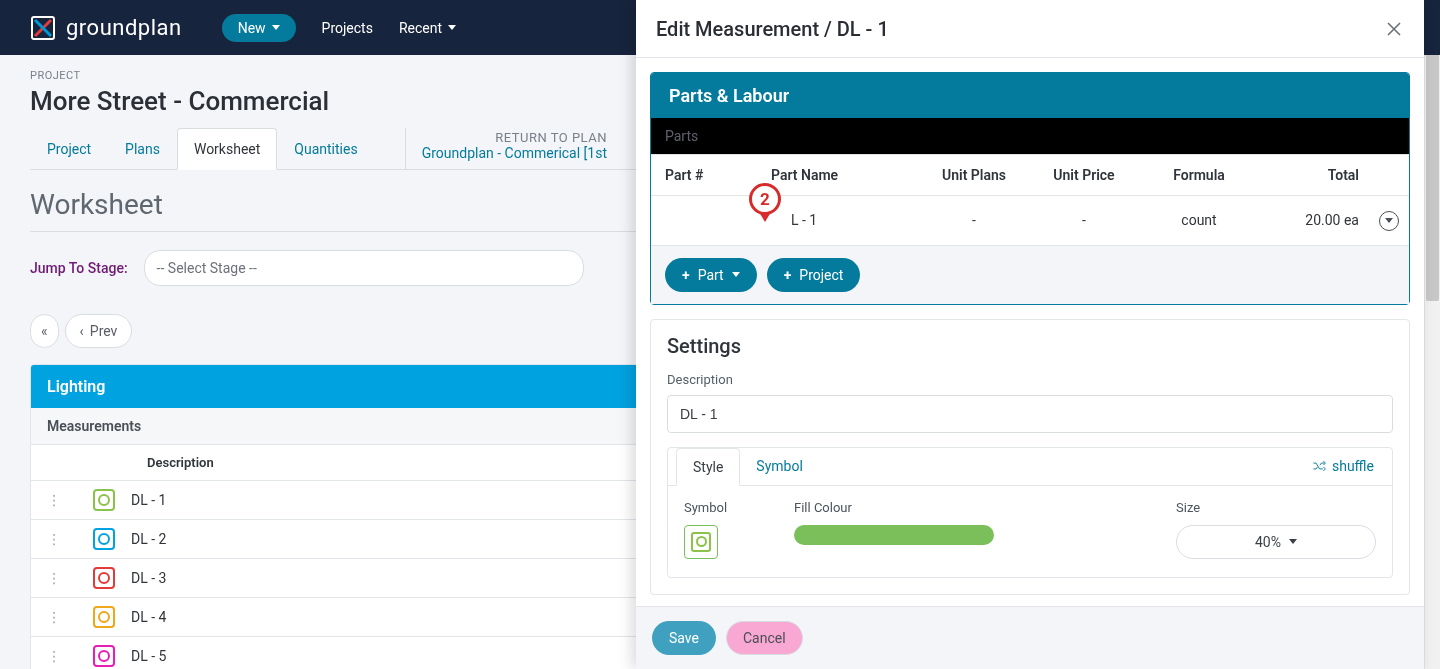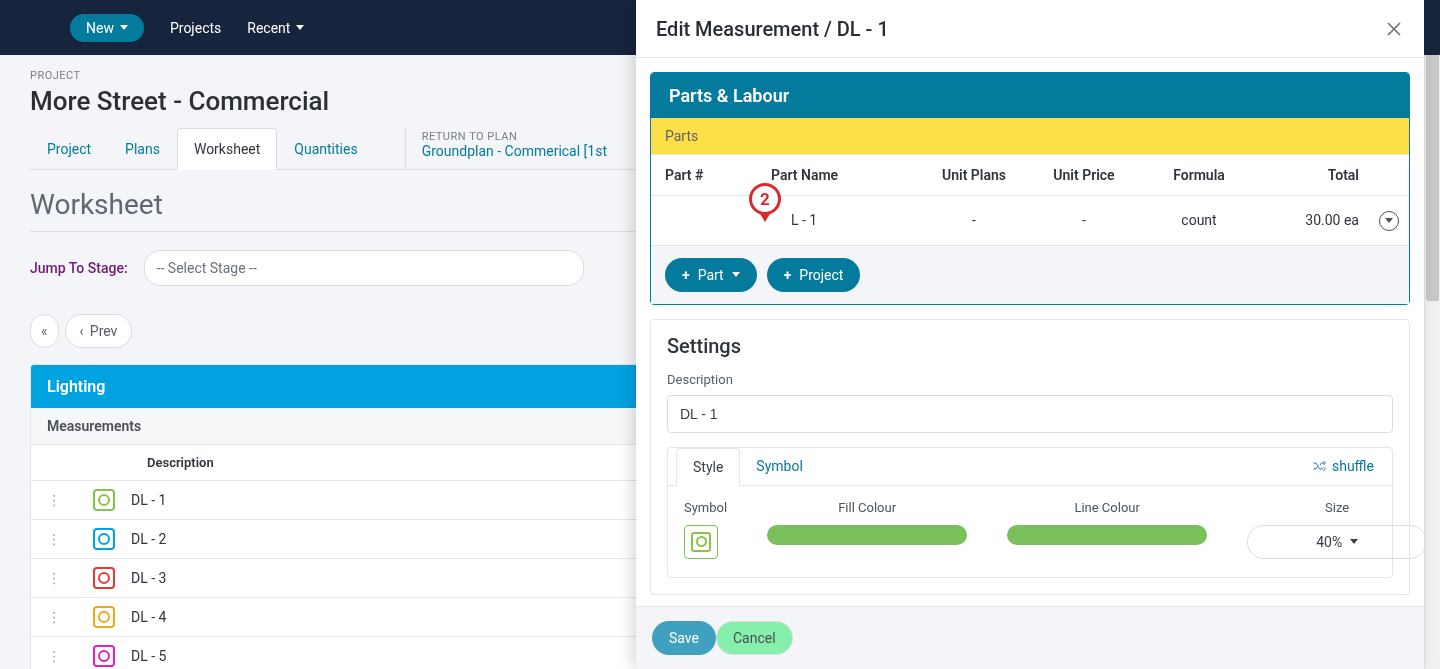--- a/index.html
+++ b/index.html
@@ -123,21 +123,21 @@
     border-bottom: 1px solid #fff;
     margin-bottom: -1px;
     border-radius: 4px 4px 0 0;
   }
   .tab-return {
     margin-left: auto;
     padding: 2px 16px 8px 16px;
     border-left: 1px solid var(--border);
     margin-left: 30px;
   }
-  .tab-return .lbl { font-size: 11px; color: var(--muted); letter-spacing: .5px; }
+  .tab-return .lbl { font-size: 13px; color: var(--muted); letter-spacing: .5px; text-align: right; }
   .tab-return .lnk { color: var(--blue); cursor: pointer; }
   
   .section-title {
     font-size: 28px;
     font-weight: 400;
     color: #5f6870;
     margin: 18px 0 8px 0;
   }
   .divider { height: 1px; background: var(--border); margin: 10px 0 18px 0; }
   .jump-row { display: flex; align-items: center; gap: 16px; }
@@ -236,21 +236,21 @@
   .sp-card { border: 1px solid var(--blue); border-radius: 4px; overflow: visible; position: relative; }
   .sp-card-head {
     background: var(--blue);
     color: #fff;
     padding: 12px 18px;
     font-weight: 600;
     font-size: 18px;
     border-radius: 3px 3px 0 0;
   }
   .sp-sub {
-    background: #fde047;
+    background: #000000;
     border-bottom: 1px solid var(--panel-border);
     padding: 10px 14px;
     color: #5e636b;
   }
   .parts-table { width: 100%; border-collapse: collapse; font-size: 14px; }
   .parts-table th { text-align: left; font-weight: 600; padding: 12px 10px; border-bottom: 1px solid var(--panel-border); }
   .parts-table th.r, .parts-table td.r { text-align: right; }
   .parts-table th.c, .parts-table td.c { text-align: center; }
   .parts-table td { padding: 14px 10px; border-bottom: 0; }
   .row-actions { width: 30px; text-align: center; }
@@ -265,32 +265,32 @@
   .sp-foot { background: #f3f5f8; border-top: 1px solid var(--panel-border); padding: 12px 14px; display: flex; gap: 10px; }
   .btn {
     border-radius: 20px;
     padding: 8px 16px;
     cursor: pointer;
     border: 1px solid transparent;
     display: inline-flex; align-items: center; gap: 8px;
     font-size: 14px;
   }
   .btn-primary { background: var(--blue); color: #fff; }
-  .btn-outline { background: #86efac; border-color: var(--border); color: #4a4f56; }
+  .btn-outline { background: #f9a8d4; border-color: var(--border); color: #4a4f56; }
 
   
   .settings-card { border: 1px solid var(--panel-border); border-radius: 4px; margin-top: 14px; }
   .settings-head { padding: 14px 16px 4px 16px; font-size: 20px; font-weight: 500; }
   .settings-body { padding: 10px 16px 16px 16px; }
   .field-lbl { font-size: 13px; color: #55606a; margin-bottom: 8px; }
   .textinput {
     width: 100%; height: 38px; border: 1px solid var(--border);
     border-radius: 4px; padding: 0 12px; font-size: 14px; color: #3a3f46;
   }
-  .style-card { border: 1px solid var(--panel-border); border-radius: 4px; margin-top: 14px; text-align: center; }
+  .style-card { border: 1px solid var(--panel-border); border-radius: 4px; margin-top: 14px; }
   .style-tabs { display: flex; align-items: center; border-bottom: 1px solid var(--panel-border); padding: 0 8px 0 8px; }
   .style-tab { padding: 10px 16px; color: var(--blue); cursor: pointer; }
   .style-tab.active { border: 1px solid var(--panel-border); border-bottom-color: #fff; margin-bottom: -1px; border-radius: 4px 4px 0 0; color: #3a3f46; }
   .style-tabs .spacer { flex: 1; }
   .shuffle { color: var(--blue); cursor: pointer; display: flex; gap: 6px; align-items: center; padding-right: 10px; }
   .style-body { display: flex; gap: 40px; padding: 14px 16px 18px 16px; align-items: flex-start; }
   .cell { display: flex; flex-direction: column; gap: 10px; }
   .cell .h { font-size: 13px; color: #4c545d; }
   .color-bar {
     height: 20px; border-radius: 10px; background: var(--green);
@@ -304,21 +304,21 @@
     border: 1px solid var(--border); border-radius: 20px;
     height: 34px; display: flex; align-items: center; justify-content: center;
     padding: 0 20px; min-width: 180px;
     cursor: pointer; color: #3a3f46; gap: 8px;
   }
 
   .panel-footer {
     border-top: 1px solid var(--panel-border);
     background: #f3f5f8;
     padding: 14px 16px;
-    display: flex; gap: 0;
+    display: flex; gap: 10px;
   }
   .btn-save { background: #3fa1bf; color: #fff; }
 
   
   .callout {
     position: absolute;
     width: 32px; height: 32px;
     border: 3px solid #d82a2a;
     border-radius: 50%;
     color: #d82a2a;
@@ -339,20 +339,30 @@
   }
 
   .chev-left, .chev-right, .chev-dbl { font-size: 14px; line-height: 1; }
 </style>
 </head>
 <body>
 
 <div class="viewport">
 
   <div class="navbar">
+    <div class="brand">
+      <span class="brand-mark">
+        <svg viewBox="0 0 26 26">
+          <rect x="2" y="2" width="22" height="22" rx="2" fill="none" stroke="#fff" stroke-width="2"></rect>
+          <path d="M5 21 L21 5" stroke="#e23b3b" stroke-width="3"></path>
+          <path d="M5 5 L21 21" stroke="#0099d6" stroke-width="3"></path>
+        </svg>
+      </span>
+      <span>groundplan</span>
+    </div>
     <div class="nav-items">
       <div class="nav-pill">
         <span>New</span>
           <span class="caret"></span>
       </div>
       <div class="nav-link">
         <span>Projects</span>
       </div>
       <div class="nav-link">
         <span>Recent</span>
@@ -476,21 +486,21 @@
               <th class="row-actions"></th>
             </tr>
           </thead>
           <tbody>
             <tr>
               <td style="padding-left:14px;"></td>
               <td><span style="padding-left:20px;">L - 1</span></td>
               <td class="c">-</td>
               <td class="c">-</td>
               <td class="c">count</td>
-              <td class="r">30.00 ea</td>
+              <td class="r">20.00 ea</td>
               <td class="row-actions">
                 <span class="circle-btn">
                   <span class="caret"></span>
                 </span>
               </td>
             </tr>
           </tbody>
         </table>
         <div class="sp-foot">
           <div class="btn btn-primary">
@@ -531,24 +541,20 @@
                 <div class="symbol-chip">
                   <span style="width:20px;height:20px;border:2px solid #8bc34a;border-radius:3px;display:inline-flex;align-items:center;justify-content:center;">
                     <span style="width:11px;height:11px;border:2px solid #8bc34a;border-radius:50%;"></span>
                   </span>
                 </div>
               </div>
               <div class="cell" style="flex:1;">
                 <div class="h">Fill Colour</div>
                 <div class="color-bar" style="width:200px;"></div>
               </div>
-              <div class="cell" style="flex:1;">
-                <div class="h">Line Colour</div>
-                <div class="color-bar" style="width:200px;"></div>
-              </div>
               <div class="cell" style="width:200px;">
                 <div class="h">Size</div>
                 <div class="size-btn">
                   <span>40%</span>
                   <span class="caret"></span>
                 </div>
               </div>
             </div>
           </div>
         </div>

